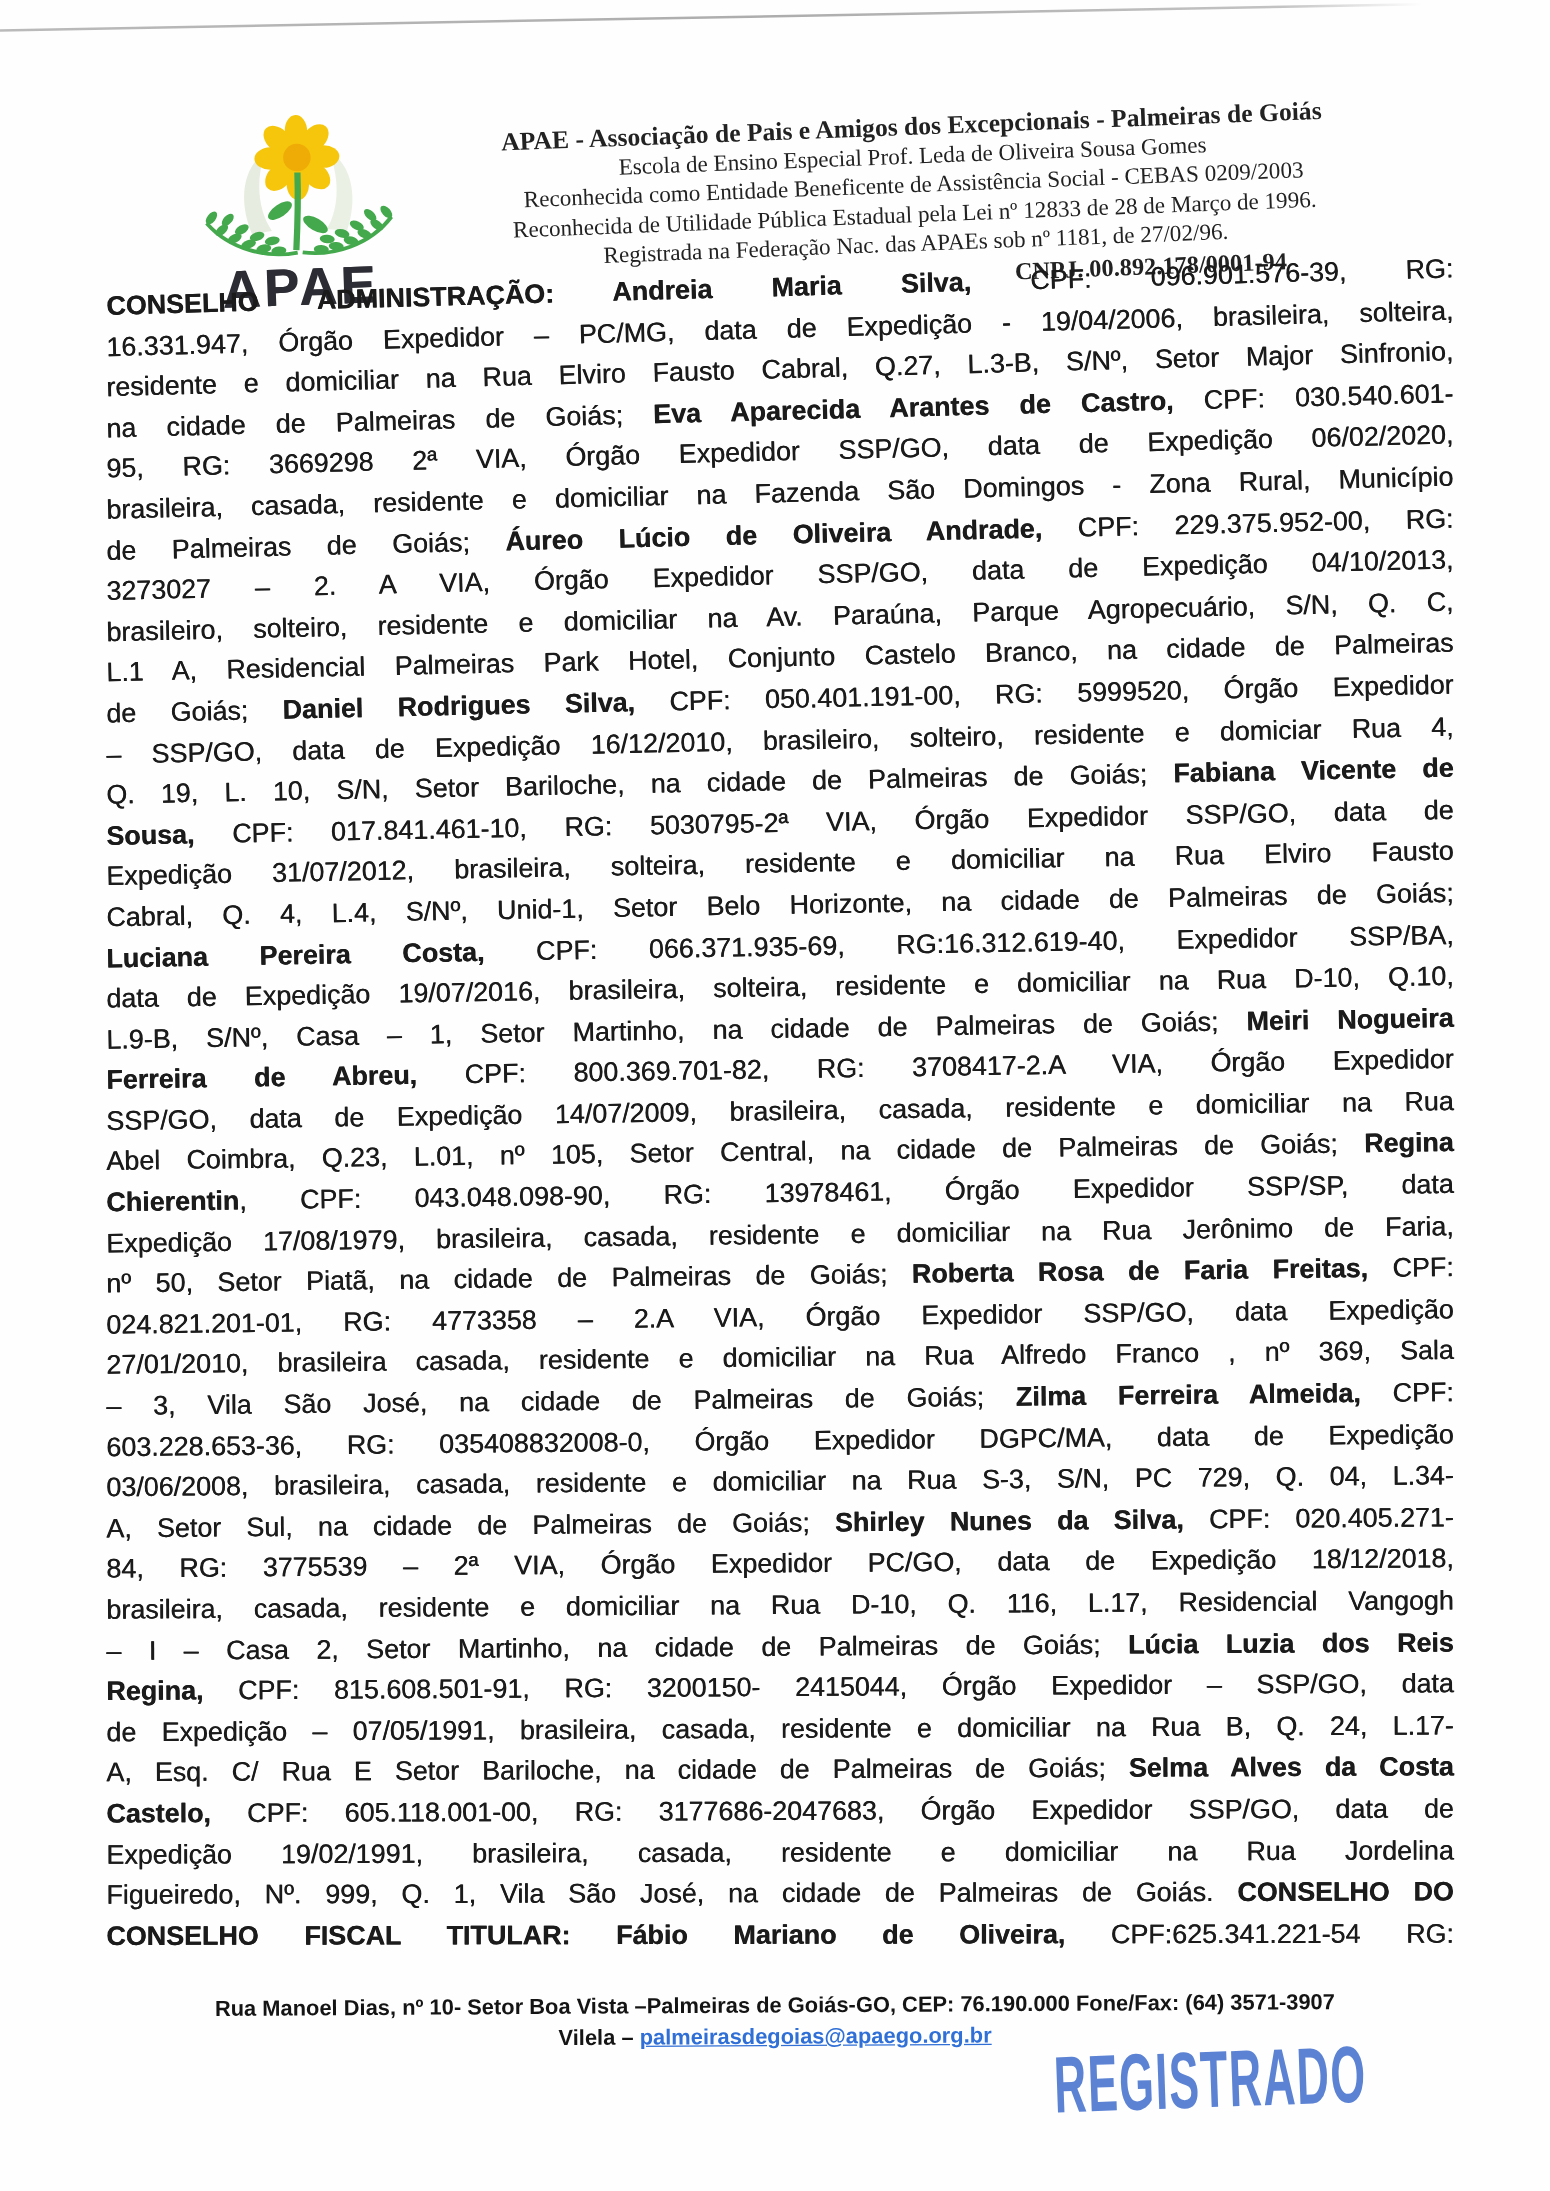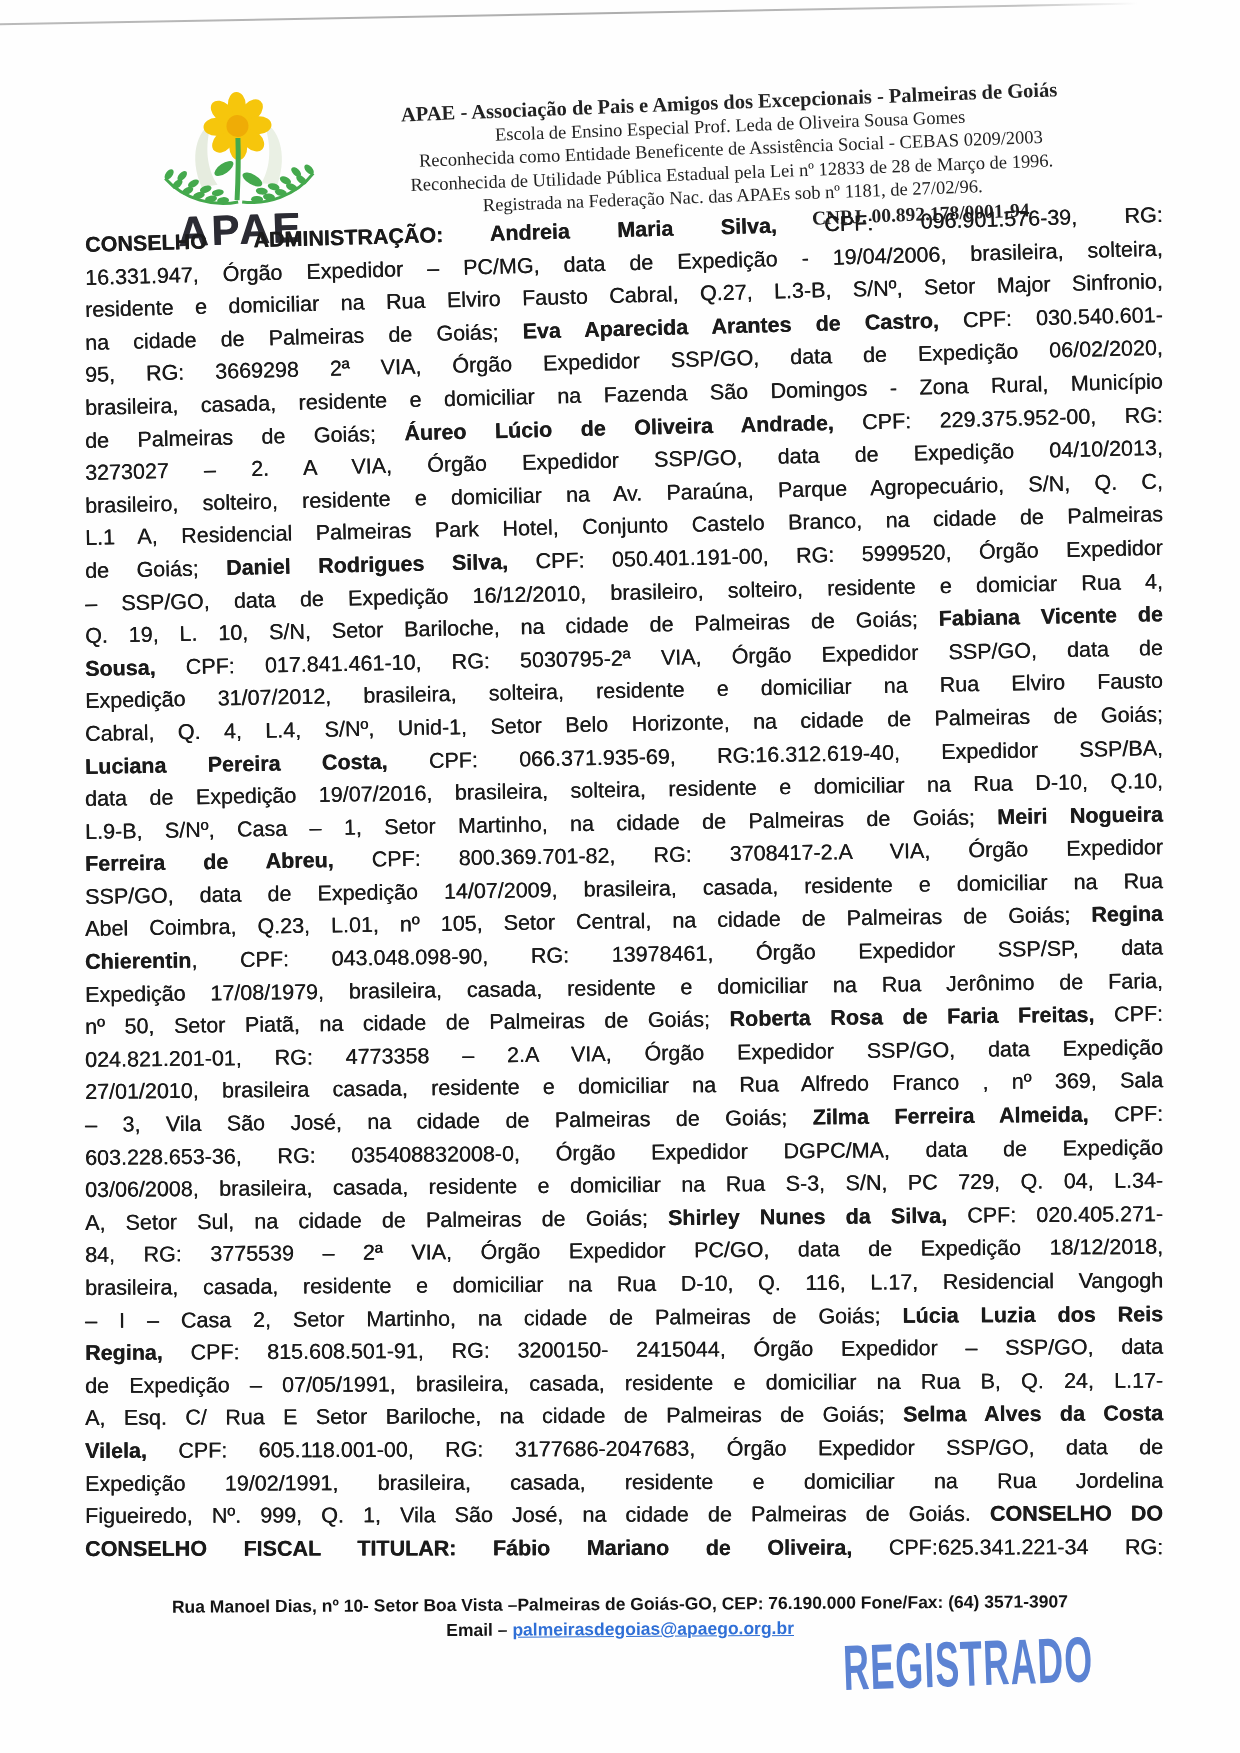--- a/index.html
+++ b/index.html
@@ -160,28 +160,28 @@
       <div class="bline" style="transform: rotate(-0.59deg);"><span>– 3, Vila São José, na cidade de Palmeiras de Goiás; </span><span class="b">Zilma Ferreira Almeida,</span><span> CPF:</span></div>
       <div class="bline" style="transform: rotate(-0.55deg);"><span>603.228.653-36, RG: 035408832008-0, Órgão Expedidor DGPC/MA, data de Expedição</span></div>
       <div class="bline" style="transform: rotate(-0.51deg);"><span>03/06/2008, brasileira, casada, residente e domiciliar na Rua S-3, S/N, PC 729, Q. 04, L.34-</span></div>
       <div class="bline" style="transform: rotate(-0.48deg);"><span>A, Setor Sul, na cidade de Palmeiras de Goiás; </span><span class="b">Shirley Nunes da Silva,</span><span> CPF: 020.405.271-</span></div>
       <div class="bline" style="transform: rotate(-0.44deg);"><span>84, RG: 3775539 – 2ª VIA, Órgão Expedidor PC/GO, data de Expedição 18/12/2018,</span></div>
       <div class="bline" style="transform: rotate(-0.4deg);"><span>brasileira, casada, residente e domiciliar na Rua D-10, Q. 116, L.17, Residencial Vangogh</span></div>
       <div class="bline" style="transform: rotate(-0.36deg);"><span>– I – Casa 2, Setor Martinho, na cidade de Palmeiras de Goiás; </span><span class="b">Lúcia Luzia dos Reis</span></div>
       <div class="bline" style="transform: rotate(-0.33deg);"><span class="b">Regina,</span><span> CPF: 815.608.501-91, RG: 3200150- 2415044, Órgão Expedidor – SSP/GO, data</span></div>
       <div class="bline" style="transform: rotate(-0.29deg);"><span>de Expedição – 07/05/1991, brasileira, casada, residente e domiciliar na Rua B, Q. 24, L.17-</span></div>
       <div class="bline" style="transform: rotate(-0.25deg);"><span>A, Esq. C/ Rua E Setor Bariloche, na cidade de Palmeiras de Goiás; </span><span class="b">Selma Alves da Costa</span></div>
-      <div class="bline" style="transform: rotate(-0.21deg);"><span class="b">Vilela,</span><span> CPF: 605.118.001-00, RG: 3177686-2047683, Órgão Expedidor SSP/GO, data de</span></div>
+      <div class="bline" style="transform: rotate(-0.21deg);"><span class="b">Castelo,</span><span> CPF: 605.118.001-00, RG: 3177686-2047683, Órgão Expedidor SSP/GO, data de</span></div>
       <div class="bline" style="transform: rotate(-0.18deg);"><span>Expedição 19/02/1991, brasileira, casada, residente e domiciliar na Rua Jordelina</span></div>
       <div class="bline" style="transform: rotate(-0.14deg);"><span>Figueiredo, Nº. 999, Q. 1, Vila São José, na cidade de Palmeiras de Goiás. </span><span class="b">CONSELHO DO</span></div>
-      <div class="bline" style="transform: rotate(-0.1deg);"><span class="b">CONSELHO FISCAL TITULAR: Fábio Mariano de Oliveira,</span><span> CPF:625.341.221-34 RG:</span></div>
+      <div class="bline" style="transform: rotate(-0.1deg);"><span class="b">CONSELHO FISCAL TITULAR: Fábio Mariano de Oliveira,</span><span> CPF:625.341.221-54 RG:</span></div>
     </main>
 
   <footer class="footer">
     <div>Rua Manoel Dias, nº 10- Setor Boa Vista –Palmeiras de Goiás-GO, CEP: 76.190.000 Fone/Fax: (64) 3571-3907</div>
     <div>
-      <span>Email – </span><a class="email">palmeirasdegoias@apaego.org.br</a>
+      <span>Vilela – </span><a class="email">palmeirasdegoias@apaego.org.br</a>
     </div>
   </footer>
 
   <div class="stamp">REGISTRADO</div>
 
 </div>
 
 </body></html>

